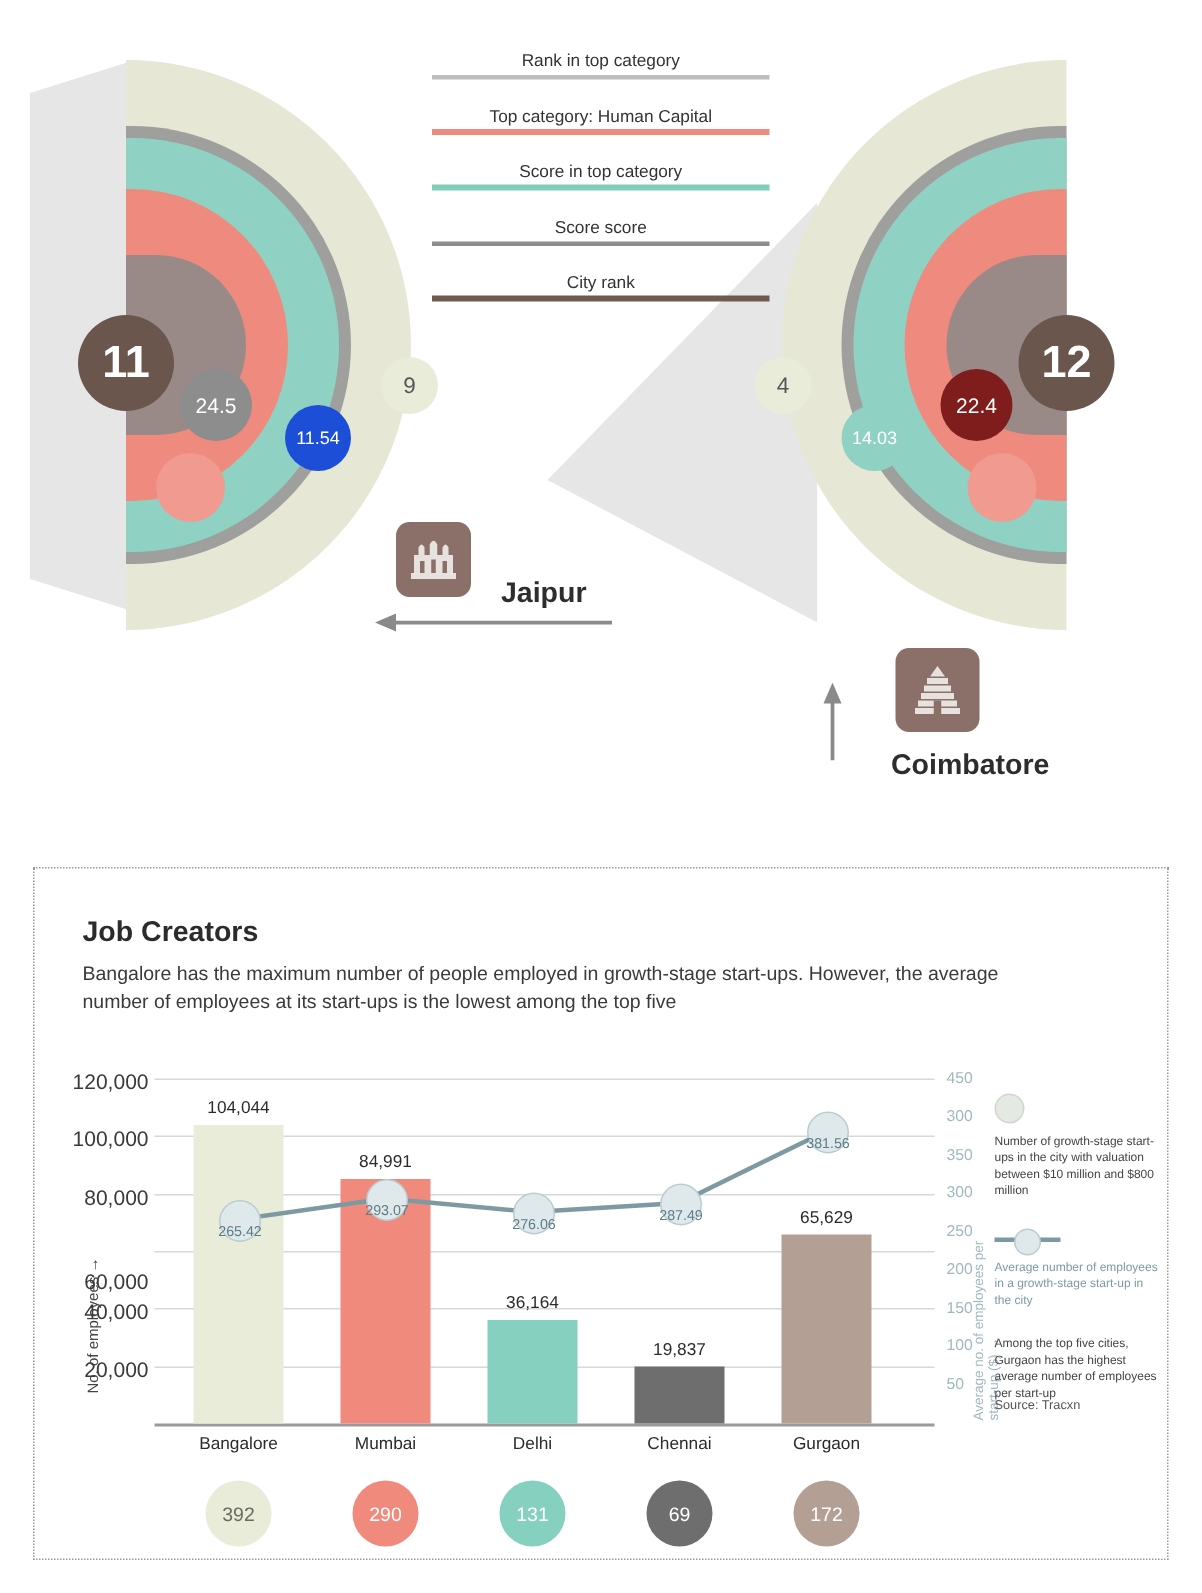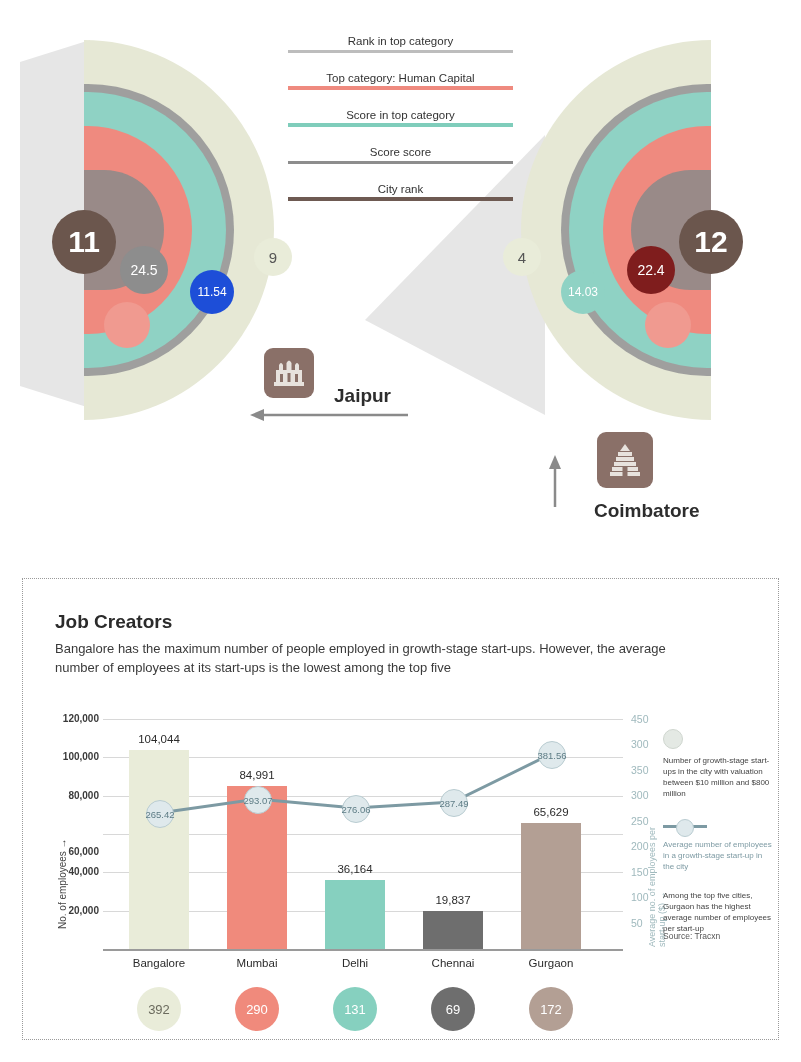--- a/index.html
+++ b/index.html
@@ -35,29 +35,29 @@
   .city-name{font-size:19px;font-weight:bold;color:#2d2d2d;}
 
   
   #bottom-panel{position:absolute;left:22px;top:578px;width:757px;height:462px;
       border:1.5px dotted #9a9a9a;background:#fff;box-sizing:border-box;}
   #bp-title{position:absolute;left:32px;top:32px;font-size:19px;font-weight:bold;color:#2b2b2b;}
   #bp-sub{position:absolute;left:32px;top:60px;width:640px;font-size:13px;line-height:19px;color:#3a3a3a;}
 
   #chart-area{position:absolute;left:80px;top:140px;width:520px;height:230px;}
   .gridline{position:absolute;left:0;width:100%;height:1px;background:#d8d8d8;}
-  .ytick{position:absolute;right:524px;font-size:10px;color:#3a3a3a;width:60px;text-align:right;font-weight:bold;}
+  .ytick{position:absolute;right:524px;font-size:14px;color:#3a3a3a;width:60px;text-align:right;}
   .ytick2{position:absolute;left:528px;font-size:10.5px;color:#9fb9bd;width:40px;text-align:left;}
   .bar{position:absolute;bottom:0;}
   .barlabel{position:absolute;font-size:11.5px;color:#2b2b2b;text-align:center;width:90px;}
   .catlabel{position:absolute;top:238px;font-size:11.5px;color:#2b2b2b;text-align:center;width:90px;}
   .axis-y-title{position:absolute;transform:rotate(-90deg);transform-origin:left top;font-size:10px;color:#444;}
   .dotbadge{position:absolute;border-radius:50%;display:flex;align-items:center;justify-content:center;color:#fff;font-size:13px;}
   .linedot{position:absolute;width:26px;height:26px;border-radius:50%;background:#dfe9ec;border:1.5px solid #b9ccd1;
-        display:flex;align-items:center;justify-content:center;font-size:9.5px;color:#5d7c85;}
+        display:flex;align-items:flex-end;justify-content:center;font-size:9.5px;color:#5d7c85;}
 
   #legend-right{position:absolute;left:640px;top:150px;width:110px;font-size:8px;color:#444;line-height:11px;}
   #source{position:absolute;left:640px;top:352px;font-size:8.5px;color:#555;}
 </style>
 </head>
 <body>
 
 <div id="top-panel">
 
   <div class="city-block" id="city-left">

